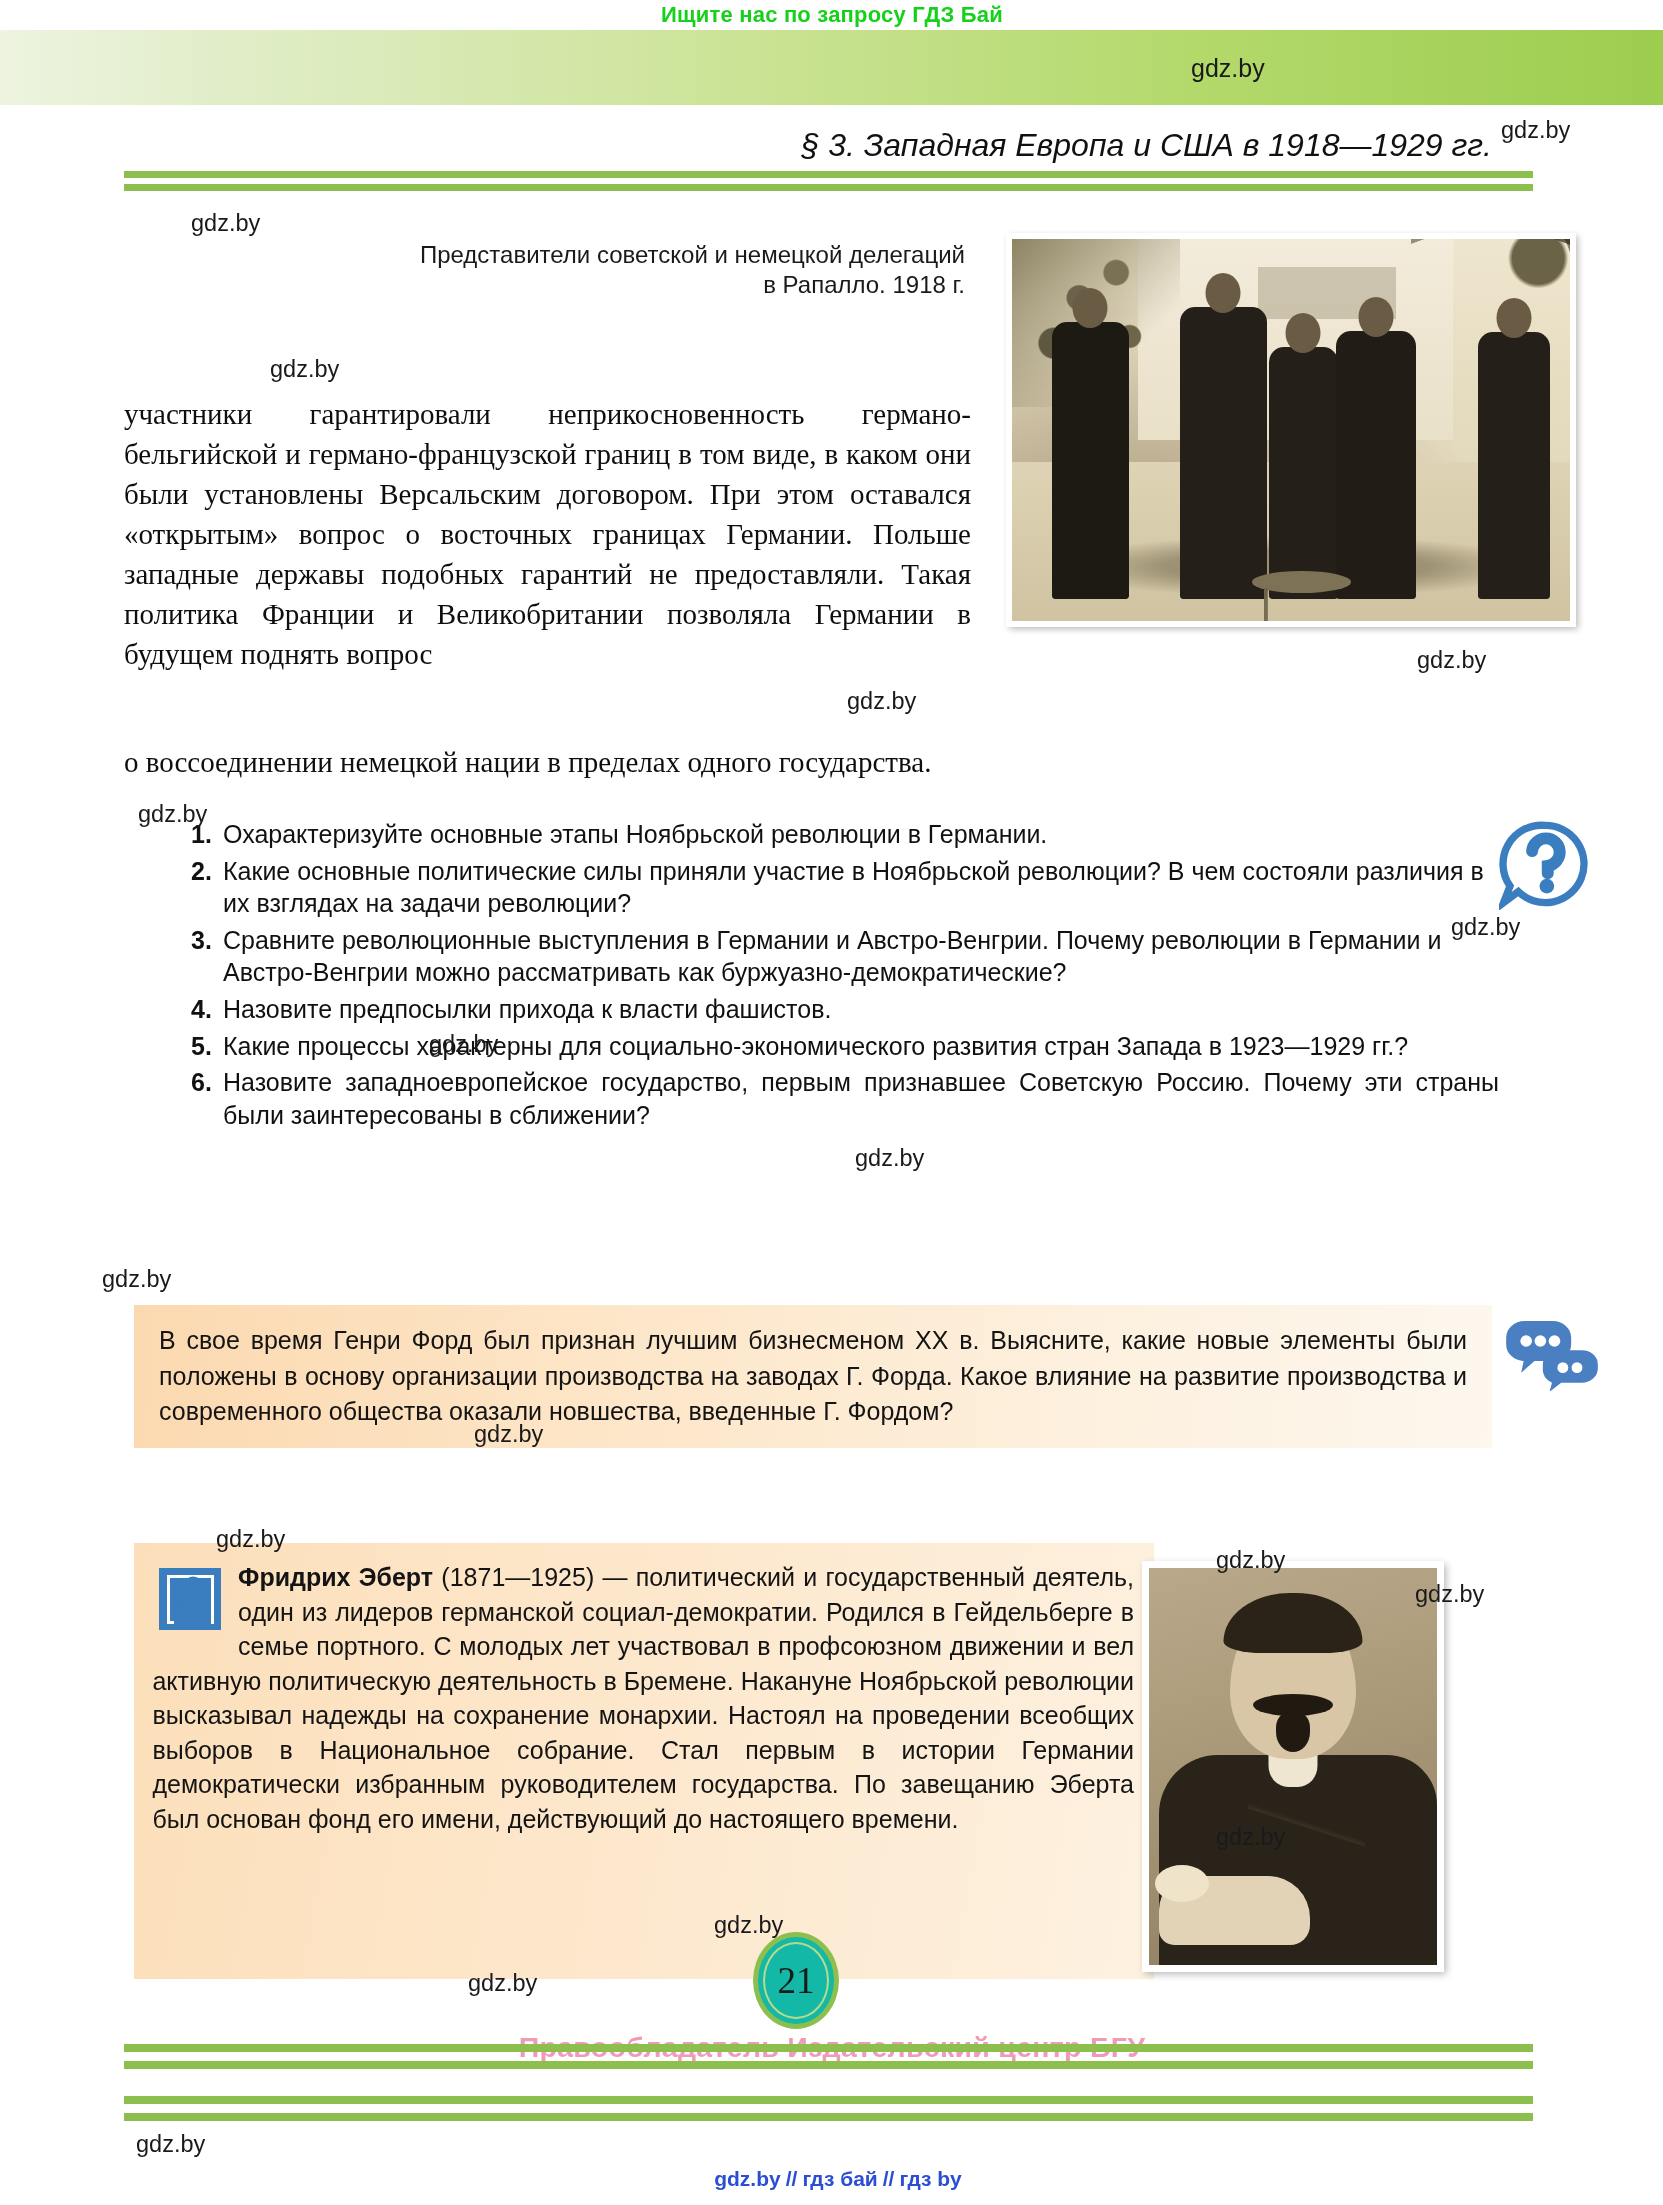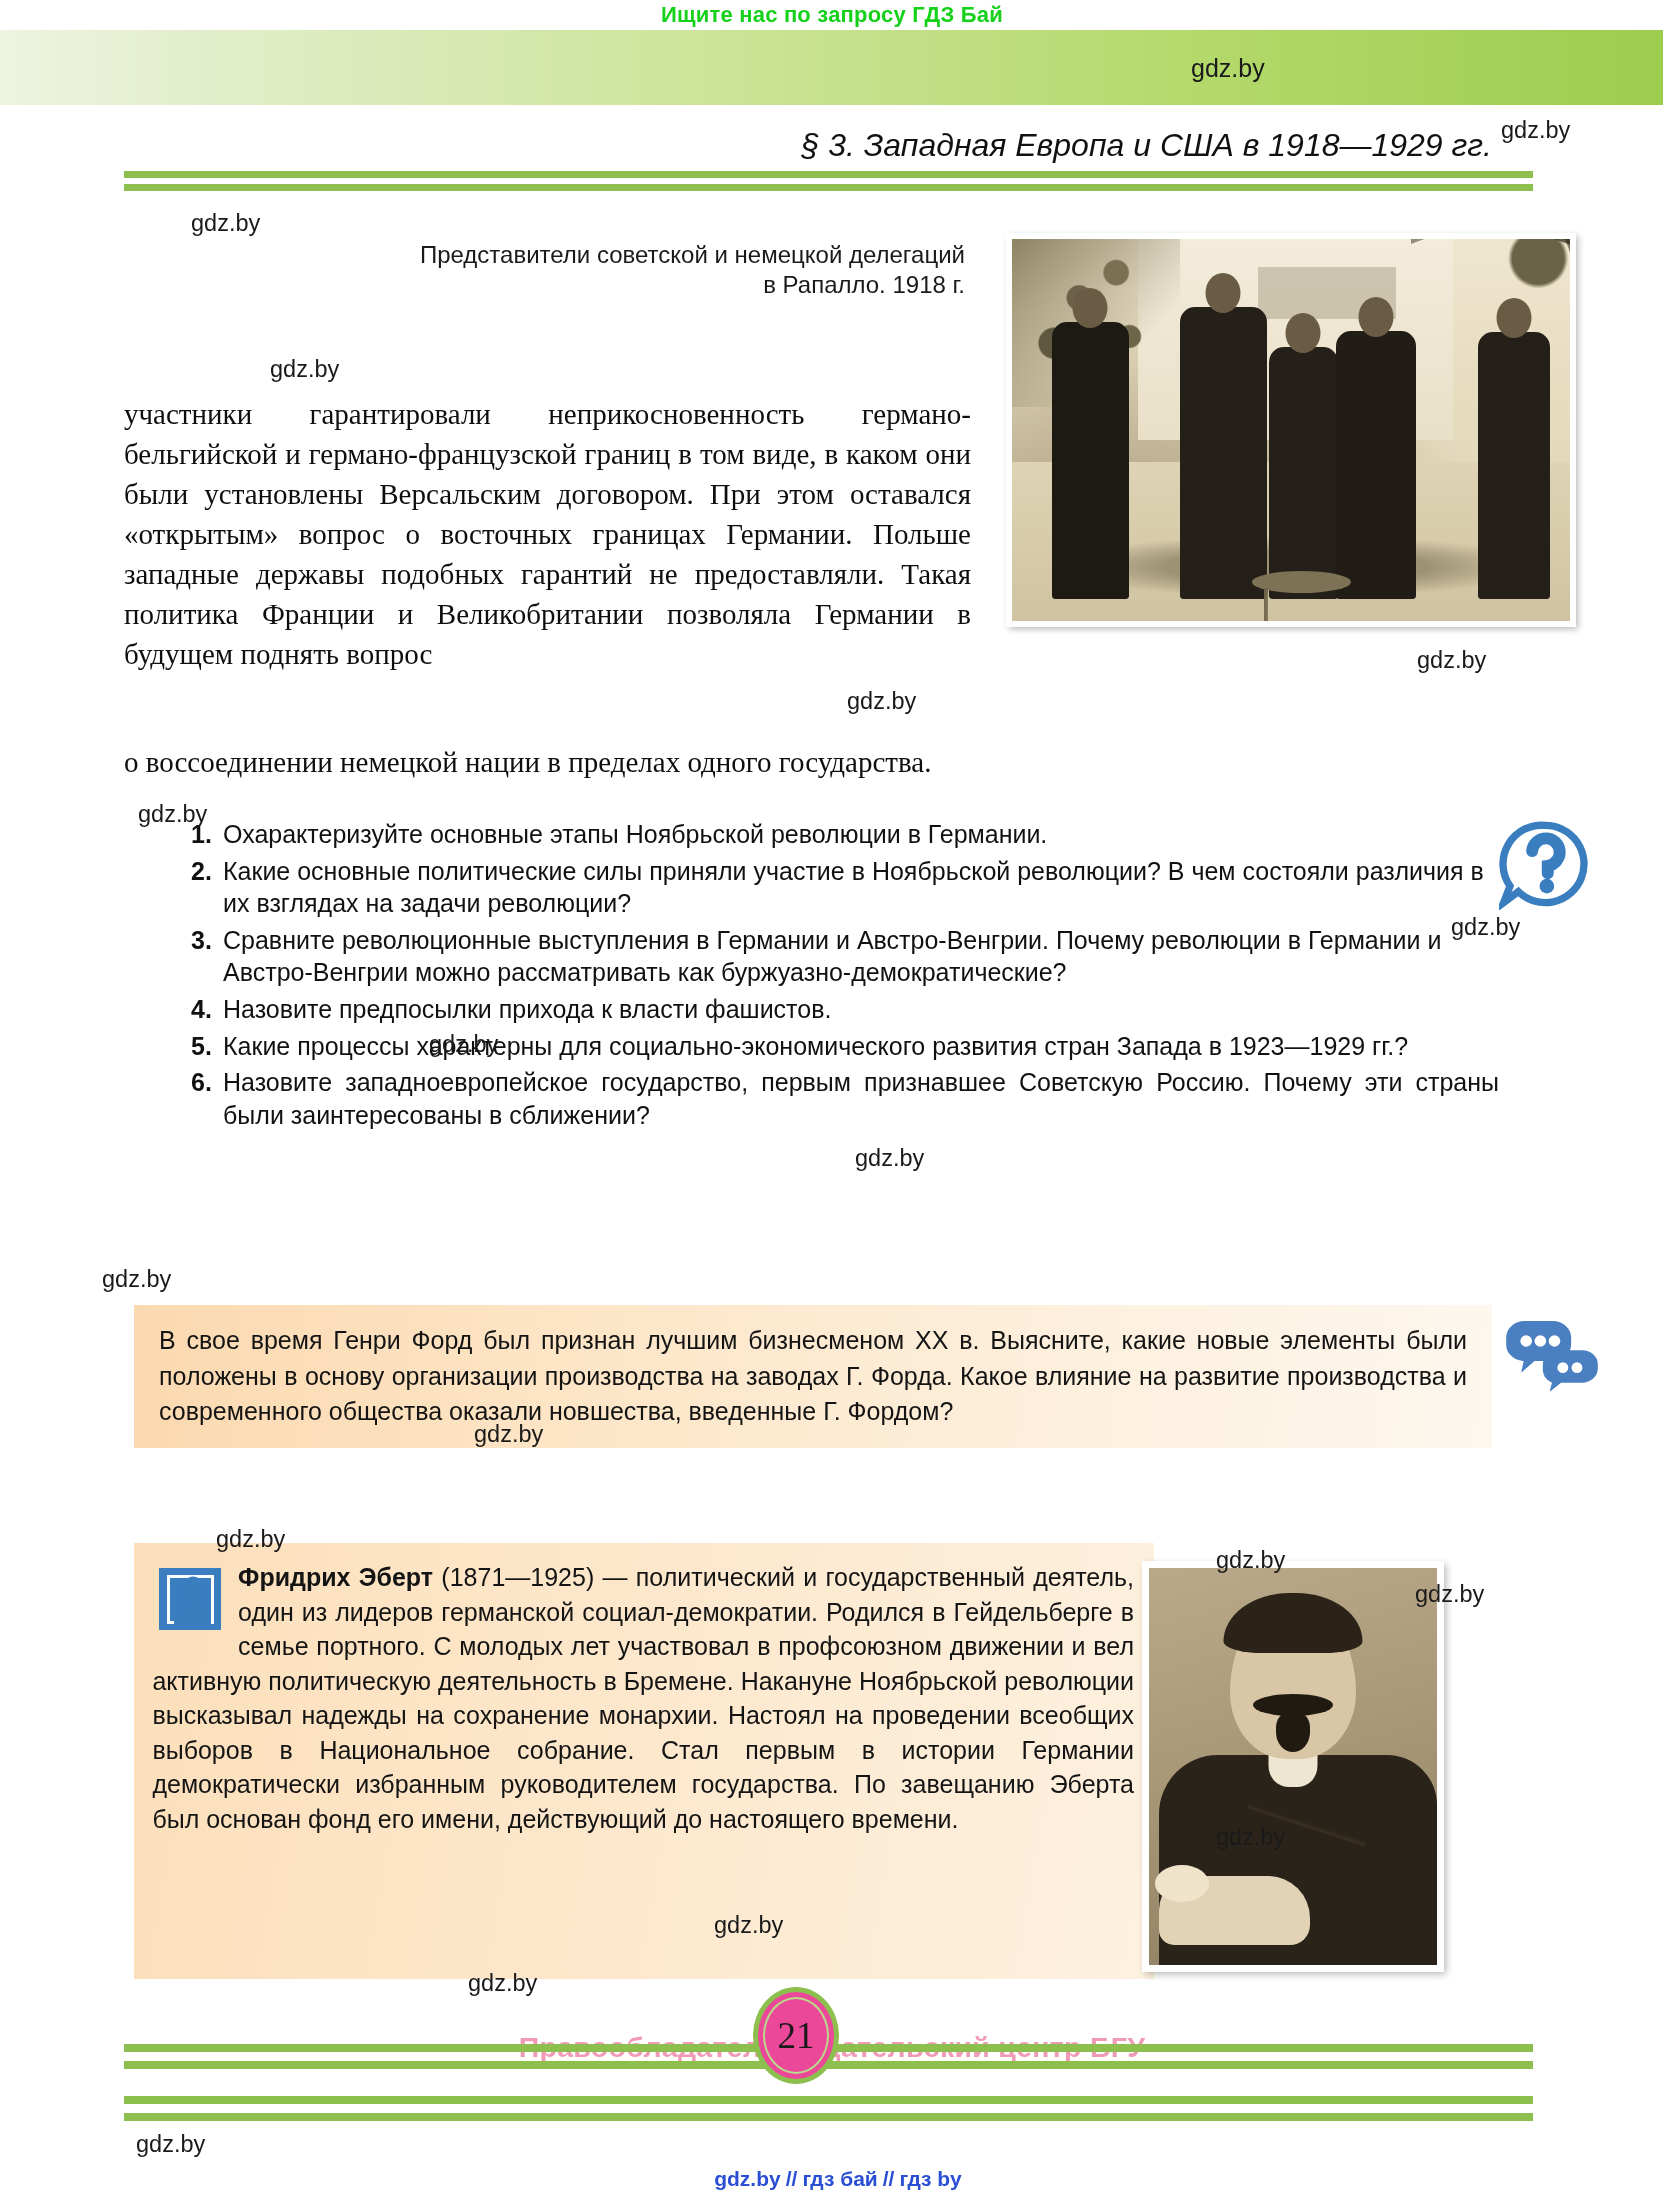--- a/index.html
+++ b/index.html
@@ -256,23 +256,23 @@
   .fr1{ top:2044px; height:8.4px; }
   .fr2{ top:2061px; height:8.4px; }
   .fr3{ top:2096px; height:8.4px; }
   .fr4{ top:2113px; height:8.4px; }
 
   .copyright{
     position:absolute; left:0; top:2031px; width:1664px; text-align:center;
     font-size:28.5px; color:#f09ab6; font-weight:600; letter-spacing:0.3px;
   }
   .page-oval{
-    position:absolute; left:753px; top:1987px; width:86px; height:97px;
+    position:absolute; left:753px; top:1932px; width:86px; height:97px;
     border:5.9px solid #8dbf4f; border-radius:50%;
-    background:#ec4899; display:flex; align-items:center; justify-content:center;
+    background:#14b8a6; display:flex; align-items:center; justify-content:center;
   }
   .page-oval .inner-ring{
     position:absolute; left:5px; top:5px; right:5px; bottom:5px;
     border:2.5px solid #b9da8b; border-radius:50%;
   }
   .page-num{
     font-family:"Liberation Serif", serif; font-size:37px; color:#1a1a1a;
     position:relative; z-index:2;
   }
   .foot-links{

